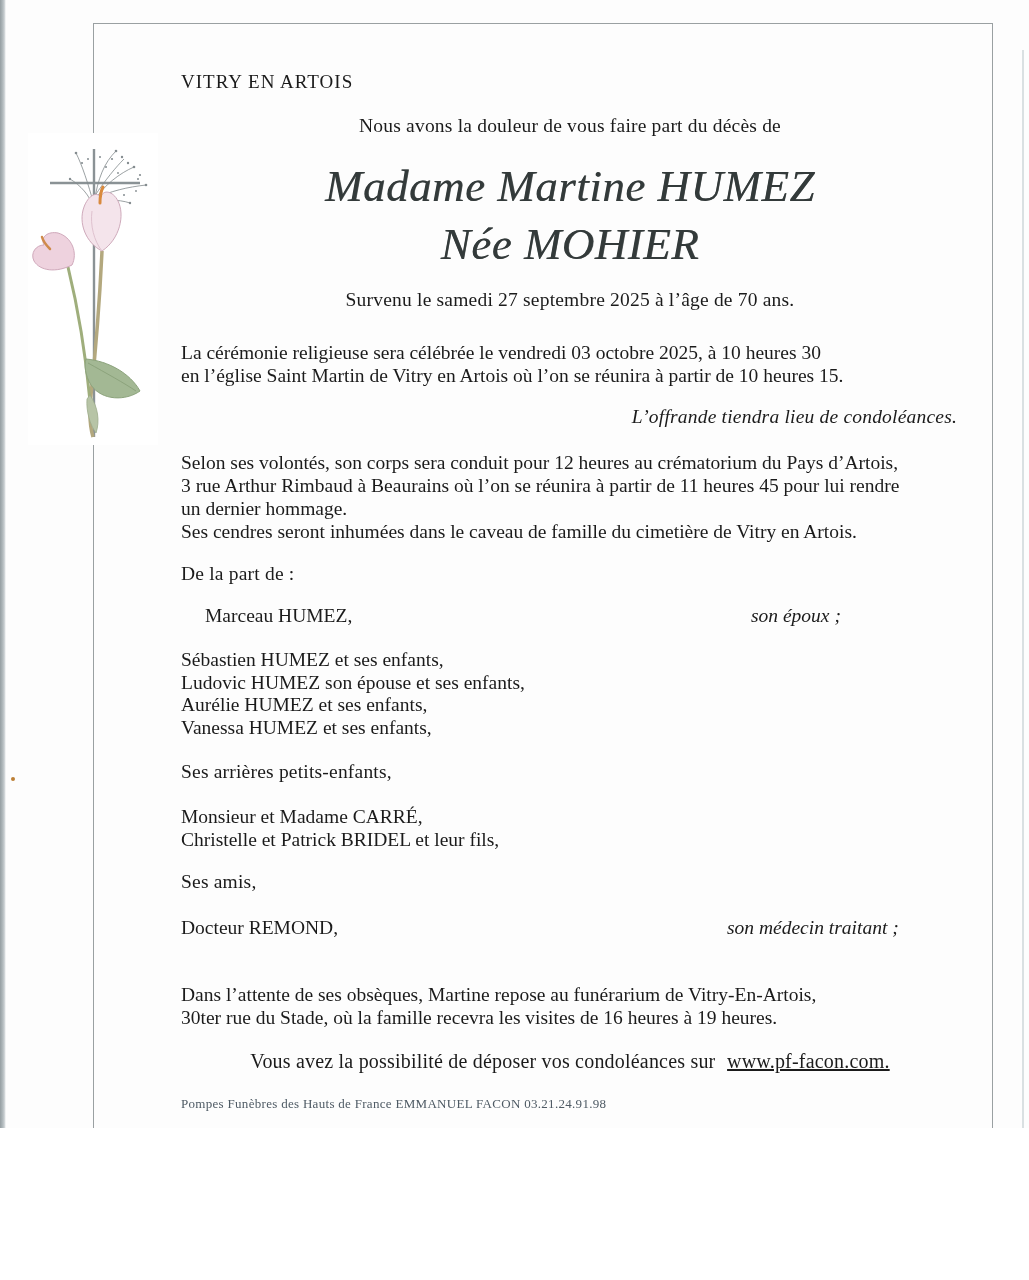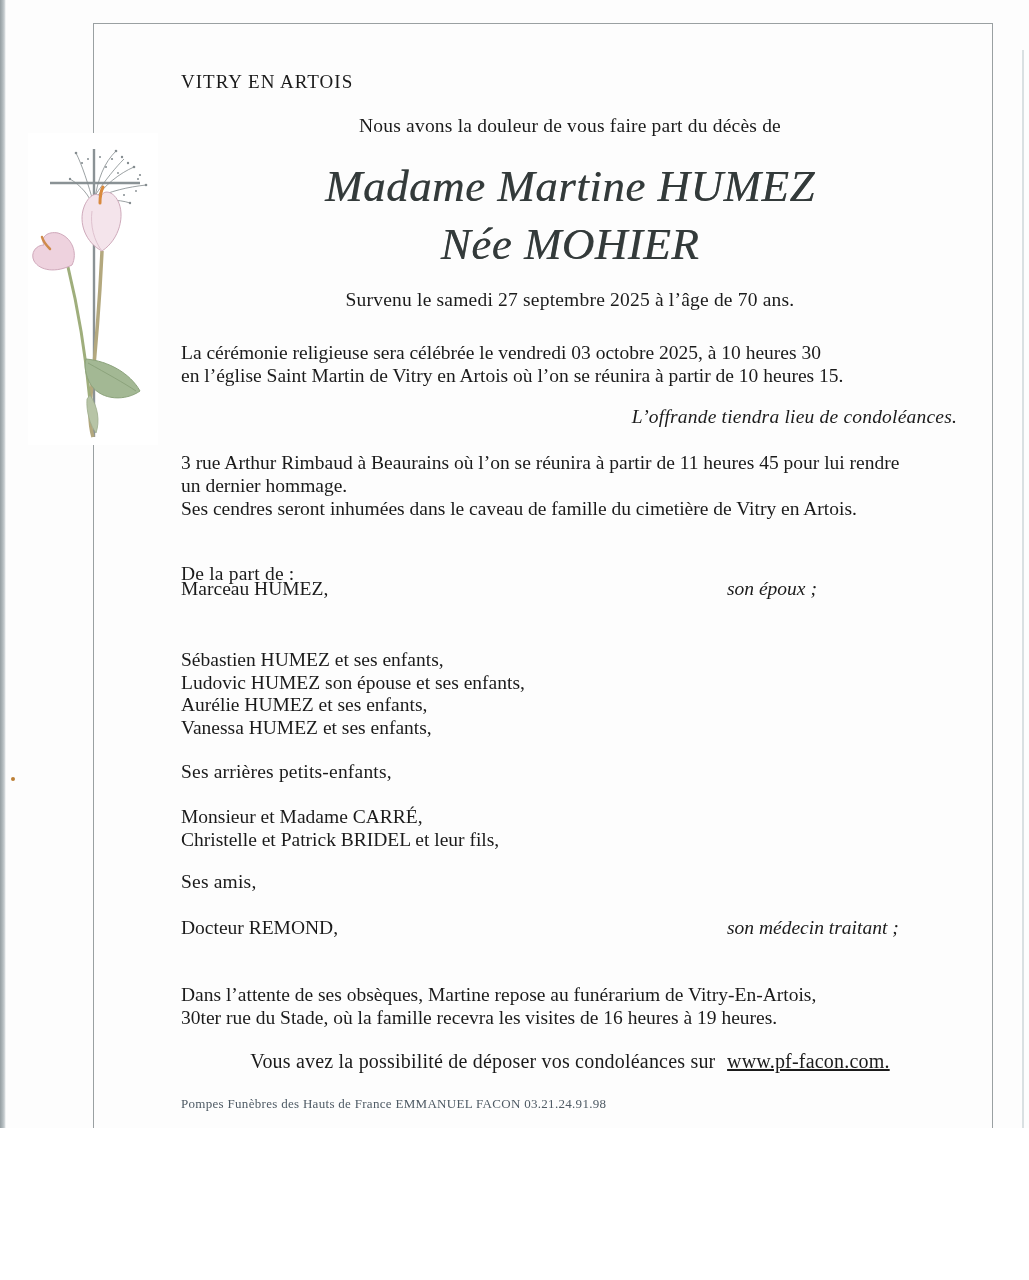--- a/index.html
+++ b/index.html
@@ -33,21 +33,21 @@
   .t1{top:160px;}
   .t2{top:218px;}
   .death{top:289px;}
   .para{position:absolute;left:0;line-height:23px;white-space:nowrap;}
   .ceremony{top:341px;}
   .offering{top:406px;}
   .cremation{top:451px;}
   .fromlabel{top:563px;left:0;}
   .row{position:absolute;left:0;width:778px;white-space:nowrap;}
   .row .role{position:absolute;left:546px;font-style:italic;}
-  .spouse-row{top:578px;}
+  .spouse-row{top:605px;margin-left:24px;}
   .children{top:649px;line-height:22.5px;}
   .ggc{top:761px;left:0;}
   .relatives{top:805px;line-height:23px;}
   .friends{top:871px;left:0;}
   .cg1{top:917px;}
   .cg2{top:940px;}
   .visitation{top:984px;line-height:22.5px;}
   .condolences{top:1050px;font-size:20px;}
   .condolences .link{text-decoration:underline;margin-left:.32em;}
   .footer{top:1095px;line-height:17px;text-align:left;left:0;right:0;
@@ -127,20 +127,21 @@
     <div class="line center death">Survenu le samedi 27 septembre 2025 à l’âge de 70 ans.</div>
 
     <div class="para ceremony">
       <div>La cérémonie religieuse sera célébrée le vendredi 03 octobre 2025, à 10 heures 30</div>
       <div>en l’église Saint Martin de Vitry en Artois où l’on se réunira à partir de 10 heures 15.</div>
     </div>
 
     <div class="line rightal ital offering">L’offrande tiendra lieu de condoléances.</div>
 
     <div class="para cremation">
+      <div>Selon ses volontés, son corps sera conduit pour 12 heures au crématorium du Pays d’Artois,</div>
       <div>3 rue Arthur Rimbaud à Beaurains où l’on se réunira à partir de 11 heures 45 pour lui rendre</div>
       <div>un dernier hommage.</div>
       <div>Ses cendres seront inhumées dans le caveau de famille du cimetière de Vitry en Artois.</div>
     </div>
 
     <div class="line fromlabel">De la part de :</div>
 
     <div class="row spouse-row">
       <span>Marceau HUMEZ,</span>
       <span class="role">son époux ;</span>

